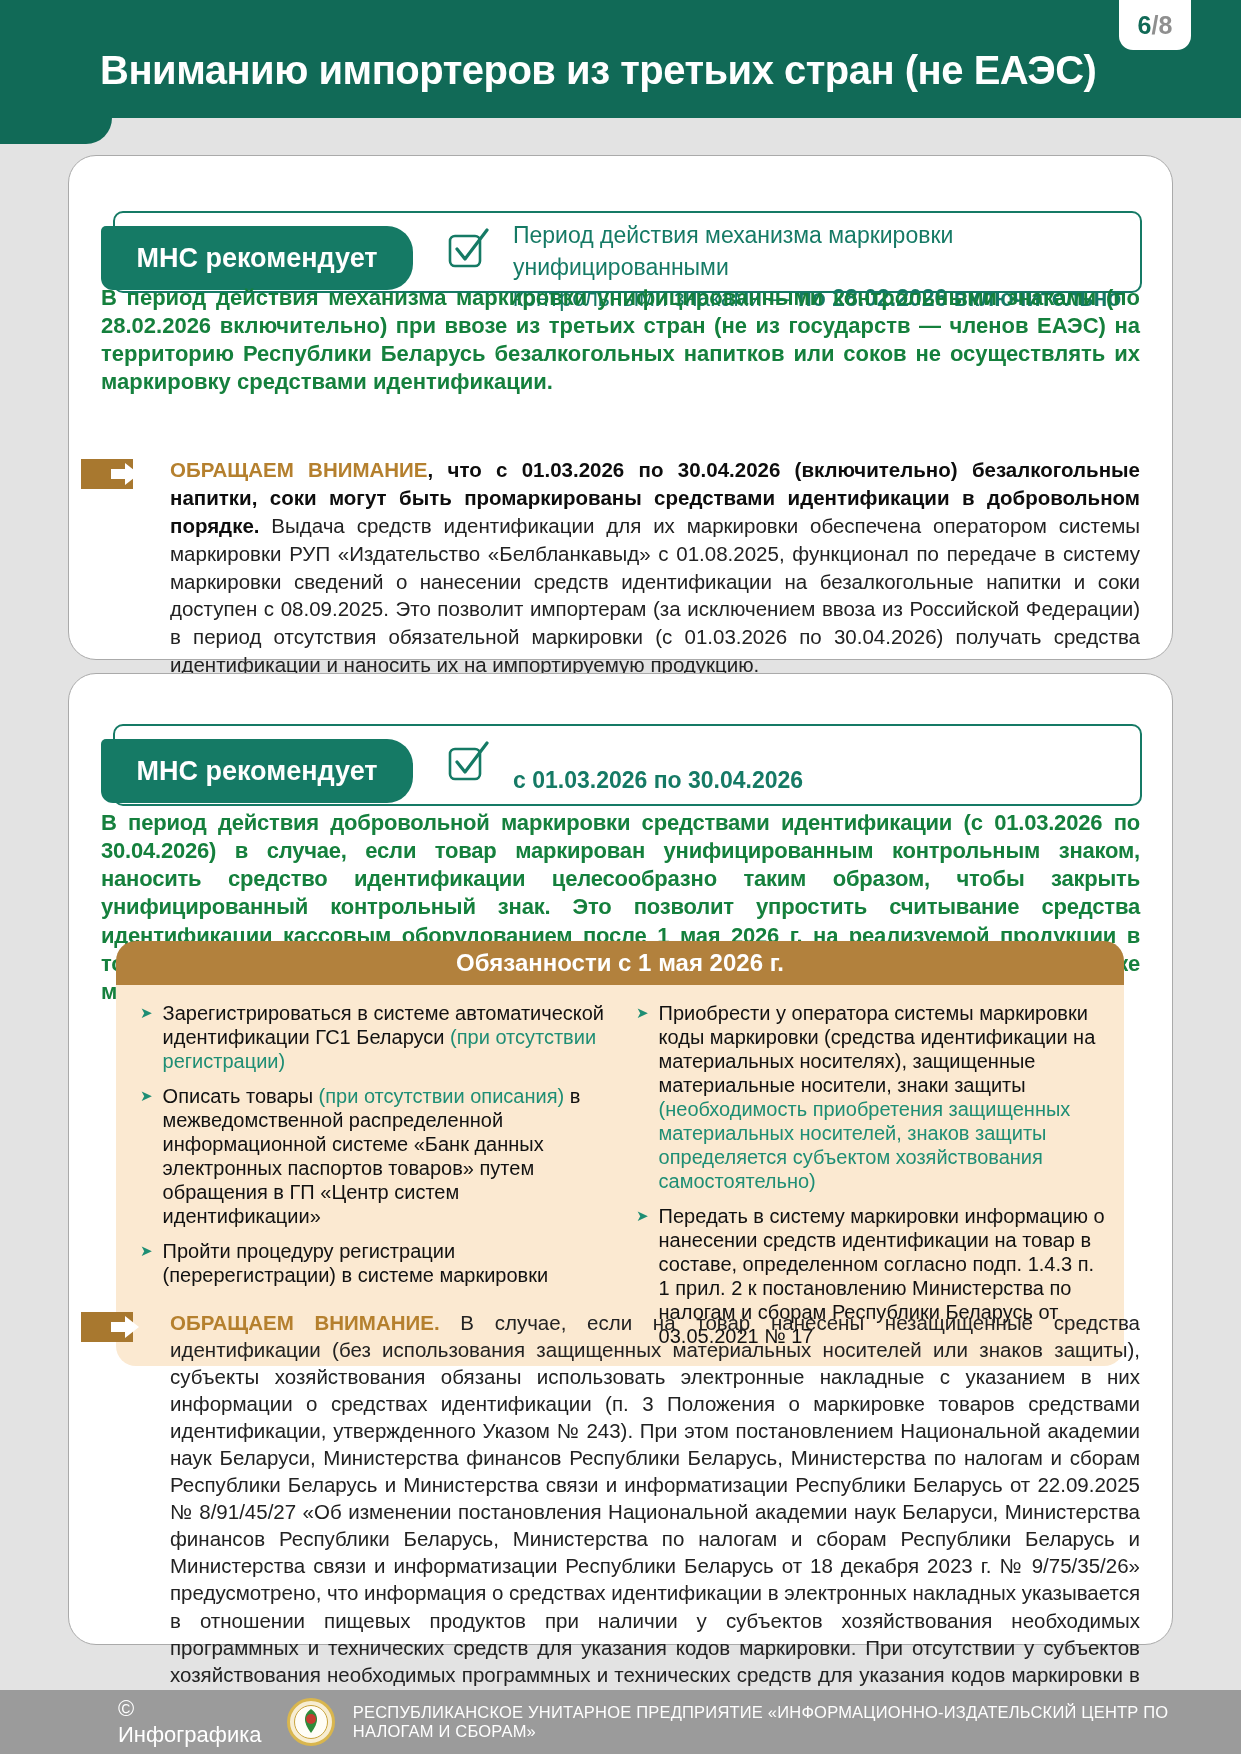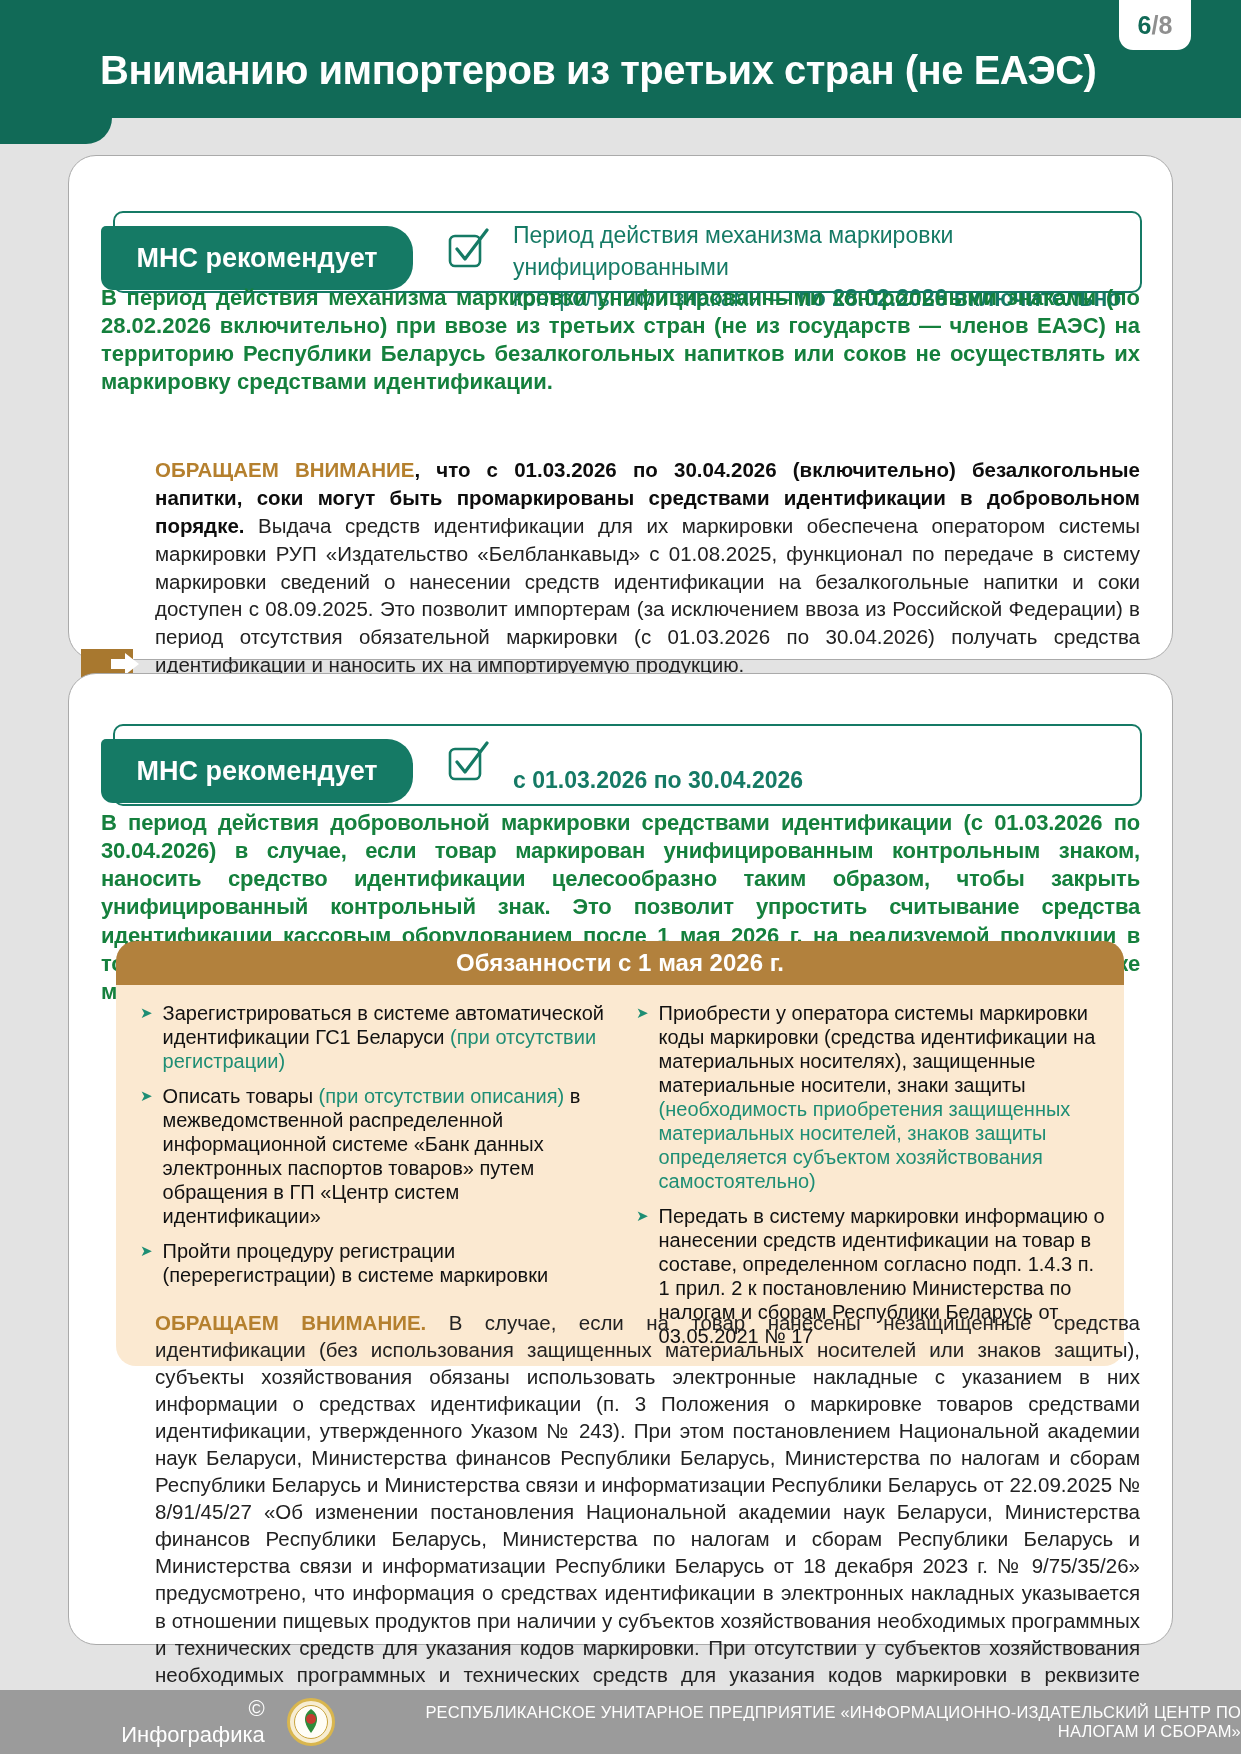--- a/index.html
+++ b/index.html
@@ -37,21 +37,21 @@
   .rec-text b { font-weight:bold; }
 
   
   .lead { position:absolute; left:32px; right:32px; font-size:22px; font-weight:bold; color:#15803d;
           line-height:1.28; text-align:justify; }
   .card1 .lead { top:128px; } .card2 .lead { top:135px; letter-spacing:-0.2px; }
 
   .imp { position:absolute; left:47px; right:34px; top:202px; font-size:21px; color:#333; line-height:1.4; }
   .imp .imp-label { color:#e31e24; font-size:25px; font-weight:bold; margin-right:8px; }
 
-  .attn { position:absolute; right:32px; display:flex; align-items:flex-end; }
+  .attn { position:absolute; right:32px; display:flex; align-items:flex-start;gap:15px; }
   .attn1 { left:12px; top:300px; } .attn2 { left:12px; top:635px; }
   .marker { flex:0 0 52px; height:30px; background:#a8782f; position:relative; margin-top:3px; }
   .marker svg { position:absolute; right:-8px; top:3px; }
   .attn-body { margin-left:22px; font-size:20.5px; line-height:1.36; color:#222; text-align:justify; }
   .attn2 .attn-body { line-height:1.32; }
   .brown { color:#b5802e; font-weight:bold; }
   .attn-bold { font-weight:bold; color:#0d0d0d; }
 
   
   .duties { position:absolute; left:47px; right:48px; top:267px; }
@@ -60,21 +60,21 @@
   .duties-panel { background:#fbe9d1; border-radius:0 0 20px 20px; padding:16px 18px 18px 24px;
                   display:flex; gap:26px; }
   .dcol { flex:1; display:flex; flex-direction:column; gap:11px; }
   .duty { display:flex; }
   .bullet { color:#1e8e74; font-size:15px; margin:3px 10px 0 0; flex:0 0 auto; }
   .duty-text { font-size:20px; line-height:1.2; color:#111; }
   .grn { color:#1e8e74; }
 
   
   .footer { position:absolute; left:0; bottom:0; width:100%; height:64px; background:#9b9b9b;
-            display:flex; align-items:center; padding-left:118px; color:#fff;text-align:right; }
+            display:flex; align-items:center; padding-left:118px; color:#fff; }
   .foot-copy { font-size:22px; }
   .foot-logo { margin:0 18px 0 22px; line-height:0; }
   .foot-org { font-size:16.5px; letter-spacing:0.2px; }
 </style>
 </head>
 <body>
 
 <div class="page">
 
   <div class="hdr"></div>

